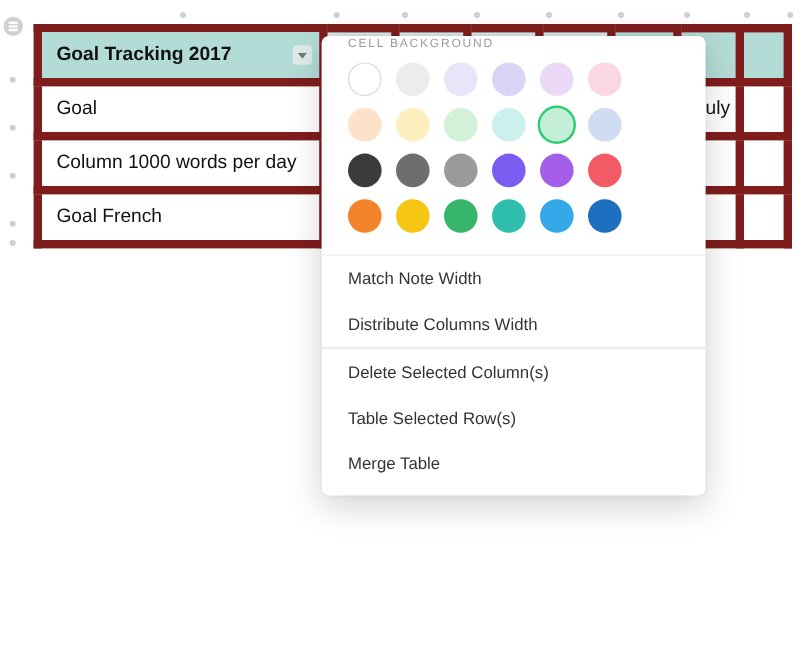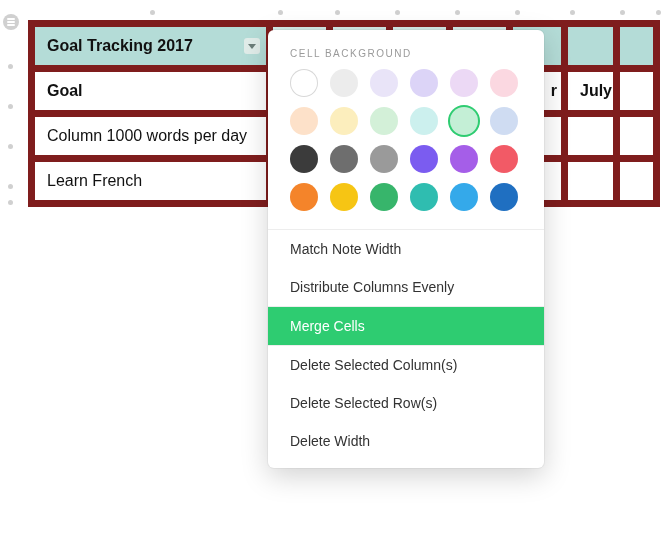--- a/index.html
+++ b/index.html
@@ -32,39 +32,39 @@
       border: 7px solid #7f1d1d;
       padding: 10px 12px;
       text-align: left;
       font-size: 16px;
       color: #111;
       background: #fff;
       overflow: hidden;
       white-space: nowrap;
     }
     .title-cell { background: #b4dcd7 !important; font-weight: 700; font-size: 17px; position: relative; }
-    .hdr-cell { font-weight: 700; font-size: 15px; }
+    .hdr-cell { font-weight: 400; font-size: 15px; }
     .title-row-rest { background: #b4dcd7 !important; }
     .title-row-rest.light { background: #d4ece8 !important; }
 
     .caret-btn {
       position: absolute; right: 6px; top: 50%; transform: translateY(-50%);
       width: 16px; height: 16px; background:#e0ece9; border-radius:3px;
       display:flex; align-items:center; justify-content:center;
     }
     .caret-btn svg { width:8px; height:5px; }
 
     .popover {
       position: absolute;
       left: 268px; top: 30px;
-      width: 276px;
+      width: 320px;
       background: #fff;
       border-radius: 6px;
       box-shadow: 0 8px 28px rgba(0,0,0,0.18), 0 0 0 1px rgba(0,0,0,0.04);
-      padding-top: 18px;
+      padding-top: 1px;
       padding-bottom: 8px;
       z-index: 50;
     }
     .popover .section-label {
       font-size: 10px; letter-spacing: 1.5px; color:#9a9a9a;
       padding: 0 22px 10px 22px;
     }
     .swatch-grid {
       display: grid;
       grid-template-columns: repeat(6, 28px);
@@ -165,21 +165,21 @@
       <td>Column 1000 words per day</td>
       <td></td>
           <td></td>
           <td></td>
           <td></td>
           <td></td>
           <td></td>
           <td></td>
     </tr>
     <tr>
-      <td>Learn French</td>
+      <td>Goal French</td>
       <td></td>
           <td></td>
           <td></td>
           <td></td>
           <td></td>
           <td></td>
           <td></td>
     </tr>
   </tbody>
     </table>
@@ -211,34 +211,31 @@
         <div class="swatch" style="background: rgb(47, 189, 176);"></div>
         <div class="swatch" style="background: rgb(52, 169, 234);"></div>
         <div class="swatch" style="background: rgb(31, 111, 193);"></div>
       </div>
     <div class="divider"></div>
     <div id="menu-top">
         <div class="menu-item">
           <span>Match Note Width</span>
         </div>
         <div class="menu-item">
-          <span>Distribute Columns Evenly</span>
+          <span>Distribute Columns Width</span>
         </div>
       </div>
     <div class="divider"></div>
-    <div class="menu-item highlight">
-      <span>Merge Cells</span>
-    </div>
     <div class="divider"></div>
     <div id="menu-bottom">
         <div class="menu-item">
           <span>Delete Selected Column(s)</span>
         </div>
         <div class="menu-item">
-          <span>Delete Selected Row(s)</span>
-        </div>
-        <div class="menu-item">
-          <span>Delete Width</span>
+          <span>Table Selected Row(s)</span>
+        </div>
+        <div class="menu-item">
+          <span>Merge Table</span>
         </div>
       </div>
   </div>
 
 </div>
 
 </body></html>

